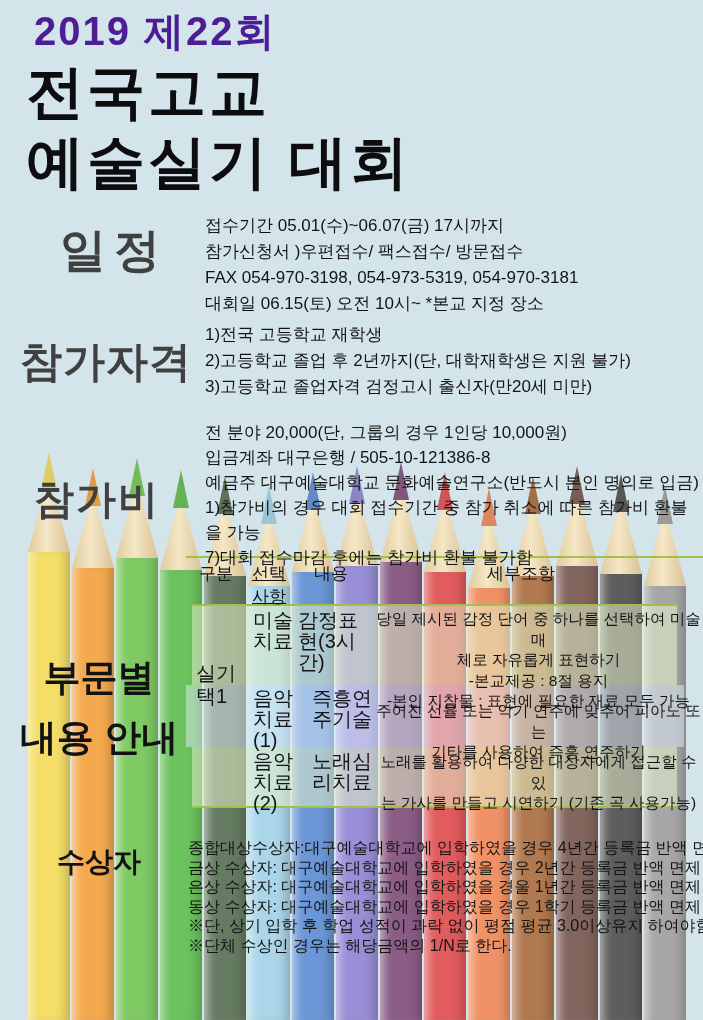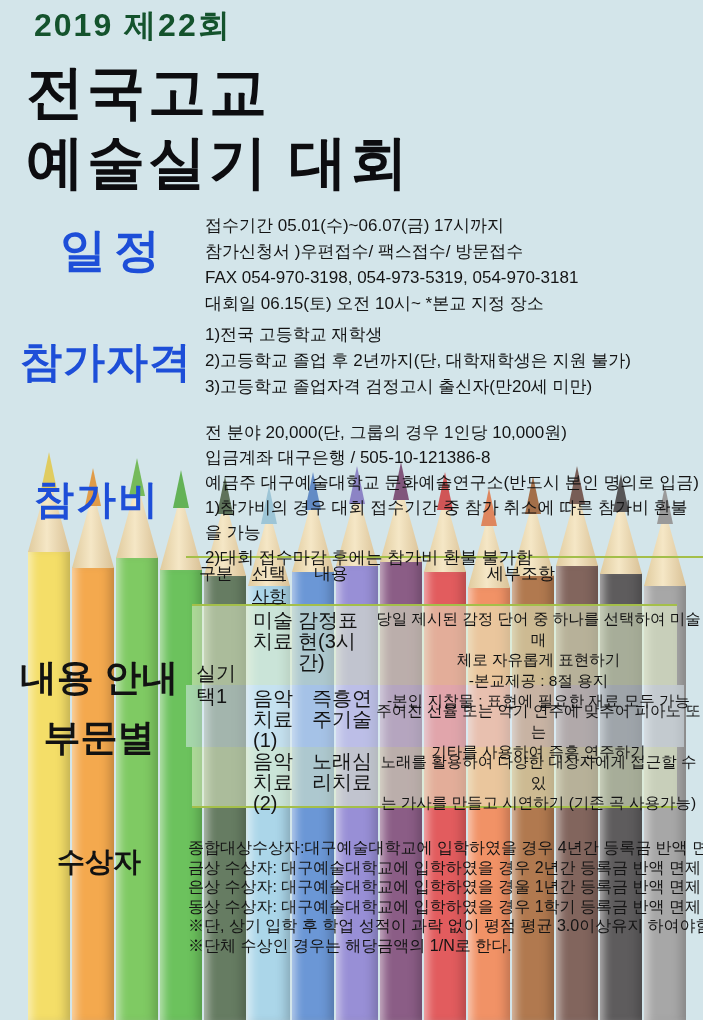--- a/index.html
+++ b/index.html
@@ -29,26 +29,26 @@
   .tint { position:absolute; z-index:3; }
   #tint1 { left:192px; top:606px; width:485px; height:79px; background:rgba(228,240,203,.55); }
   #tint2 { left:186px; top:685px; width:498px; height:62px; background:rgba(223,237,247,.5); }
   #tint3 { left:192px; top:747px; width:485px; height:59px; background:rgba(228,240,203,.55); }
   .tline { position:absolute; height:2px; background:#a4bf49; z-index:4; }
   #tl1 { left:186px; top:556px; width:517px; }
   #tl2 { left:192px; top:604px; width:485px; }
   #tl3 { left:192px; top:806px; width:485px; }
   
   .edition { position:absolute; left:34px; top:4px; z-index:6;
-    font-size:32px; font-weight:800; letter-spacing:2px; color:#14532d; white-space:nowrap; }
+    font-size:40px; font-weight:800; letter-spacing:2px; color:#4c1d95; white-space:nowrap; }
   .main-title { position:absolute; left:26px; z-index:6;
     font-size:58px; font-weight:800; letter-spacing:3px; color:#0d0d10; white-space:nowrap; }
   #mt1 { top:54px; } #mt2 { top:124px; }
   
-  .label { position:absolute; z-index:6; font-weight:700; color:#1d4ed8; white-space:nowrap; }
+  .label { position:absolute; z-index:6; font-weight:700; color:#404040; white-space:nowrap; }
   #lbl-schedule { left:60px;  top:220px; font-size:46px; letter-spacing:8px; }
   #lbl-elig     { left:20px;  top:334px; font-size:42px; letter-spacing:1px; }
   #lbl-fee      { left:34px;  top:472px; font-size:40px; letter-spacing:2px;text-align:center; }
   .label2 { position:absolute; z-index:6; font-weight:700; color:#121212;
     width:182px; text-align:center; line-height:60px; }
   #lbl-category { left:8px; top:648px; font-size:37px; }
   #lbl-benefits { left:8px; top:832px; font-size:28px; }
   
   .body-block { position:absolute; z-index:6; font-size:17px; }
   .body-block .line { white-space:nowrap; }
@@ -163,22 +163,22 @@
   <div class="tline" id="tl3"></div>
 
   <div class="edition">2019 제22회</div>
   <div class="main-title" id="mt1">전국고교</div>
   <div class="main-title" id="mt2">예술실기 대회</div>
 
   <div class="label" id="lbl-schedule">일정</div>
   <div class="label" id="lbl-elig">참가자격</div>
   <div class="label" id="lbl-fee">참가비</div>
   <div class="label2" id="lbl-category">
+    <div>부문별</div>
     <div>내용 안내</div>
-    <div>부문별</div>
   </div>
   <div class="label2" id="lbl-benefits">
     <div>수상자</div>
   </div>
 
   <div class="body-block" id="schedule-lines">
     <div class="line">접수기간 05.01(수)~06.07(금) 17시까지</div>
     <div class="line">참가신청서 )우편접수/ 팩스접수/ 방문접수</div>
     <div class="line">FAX 054-970-3198, 054-973-5319, 054-970-3181</div>
     <div class="line">대회일 06.15(토) 오전 10시~ *본교 지정 장소</div>
@@ -189,21 +189,21 @@
     <div class="line">2)고등학교 졸업 후 2년까지(단, 대학재학생은 지원 불가)</div>
     <div class="line">3)고등학교 졸업자격 검정고시 출신자(만20세 미만)</div>
   </div>
 
   <div class="body-block" id="fee-lines">
     <div class="line">전 분야 20,000(단, 그룹의 경우 1인당 10,000원)</div>
     <div class="line">입금계좌 대구은행  / 505-10-121386-8</div>
     <div class="line">예금주 대구예술대학교 문화예술연구소(반드시 본인 명의로 입금)</div>
     <div class="line">1)참가비의 경우 대회 접수기간 중 참가 취소에 따른 참가비 환불</div>
     <div class="line">을 가능</div>
-    <div class="line">2)대회 접수마감 후에는 참가비 환불 불가함</div>
+    <div class="line">7)대회 접수마감 후에는 참가비 환불 불가함</div>
   </div>
 
   <div class="th" id="th1">구분</div>
   <div class="th" id="th2">선택
 사항</div>
   <div class="th" id="th3">내용</div>
   <div class="th" id="th4">세부조항</div>
 
   <div class="cell" id="merged">실기
 택1</div>

